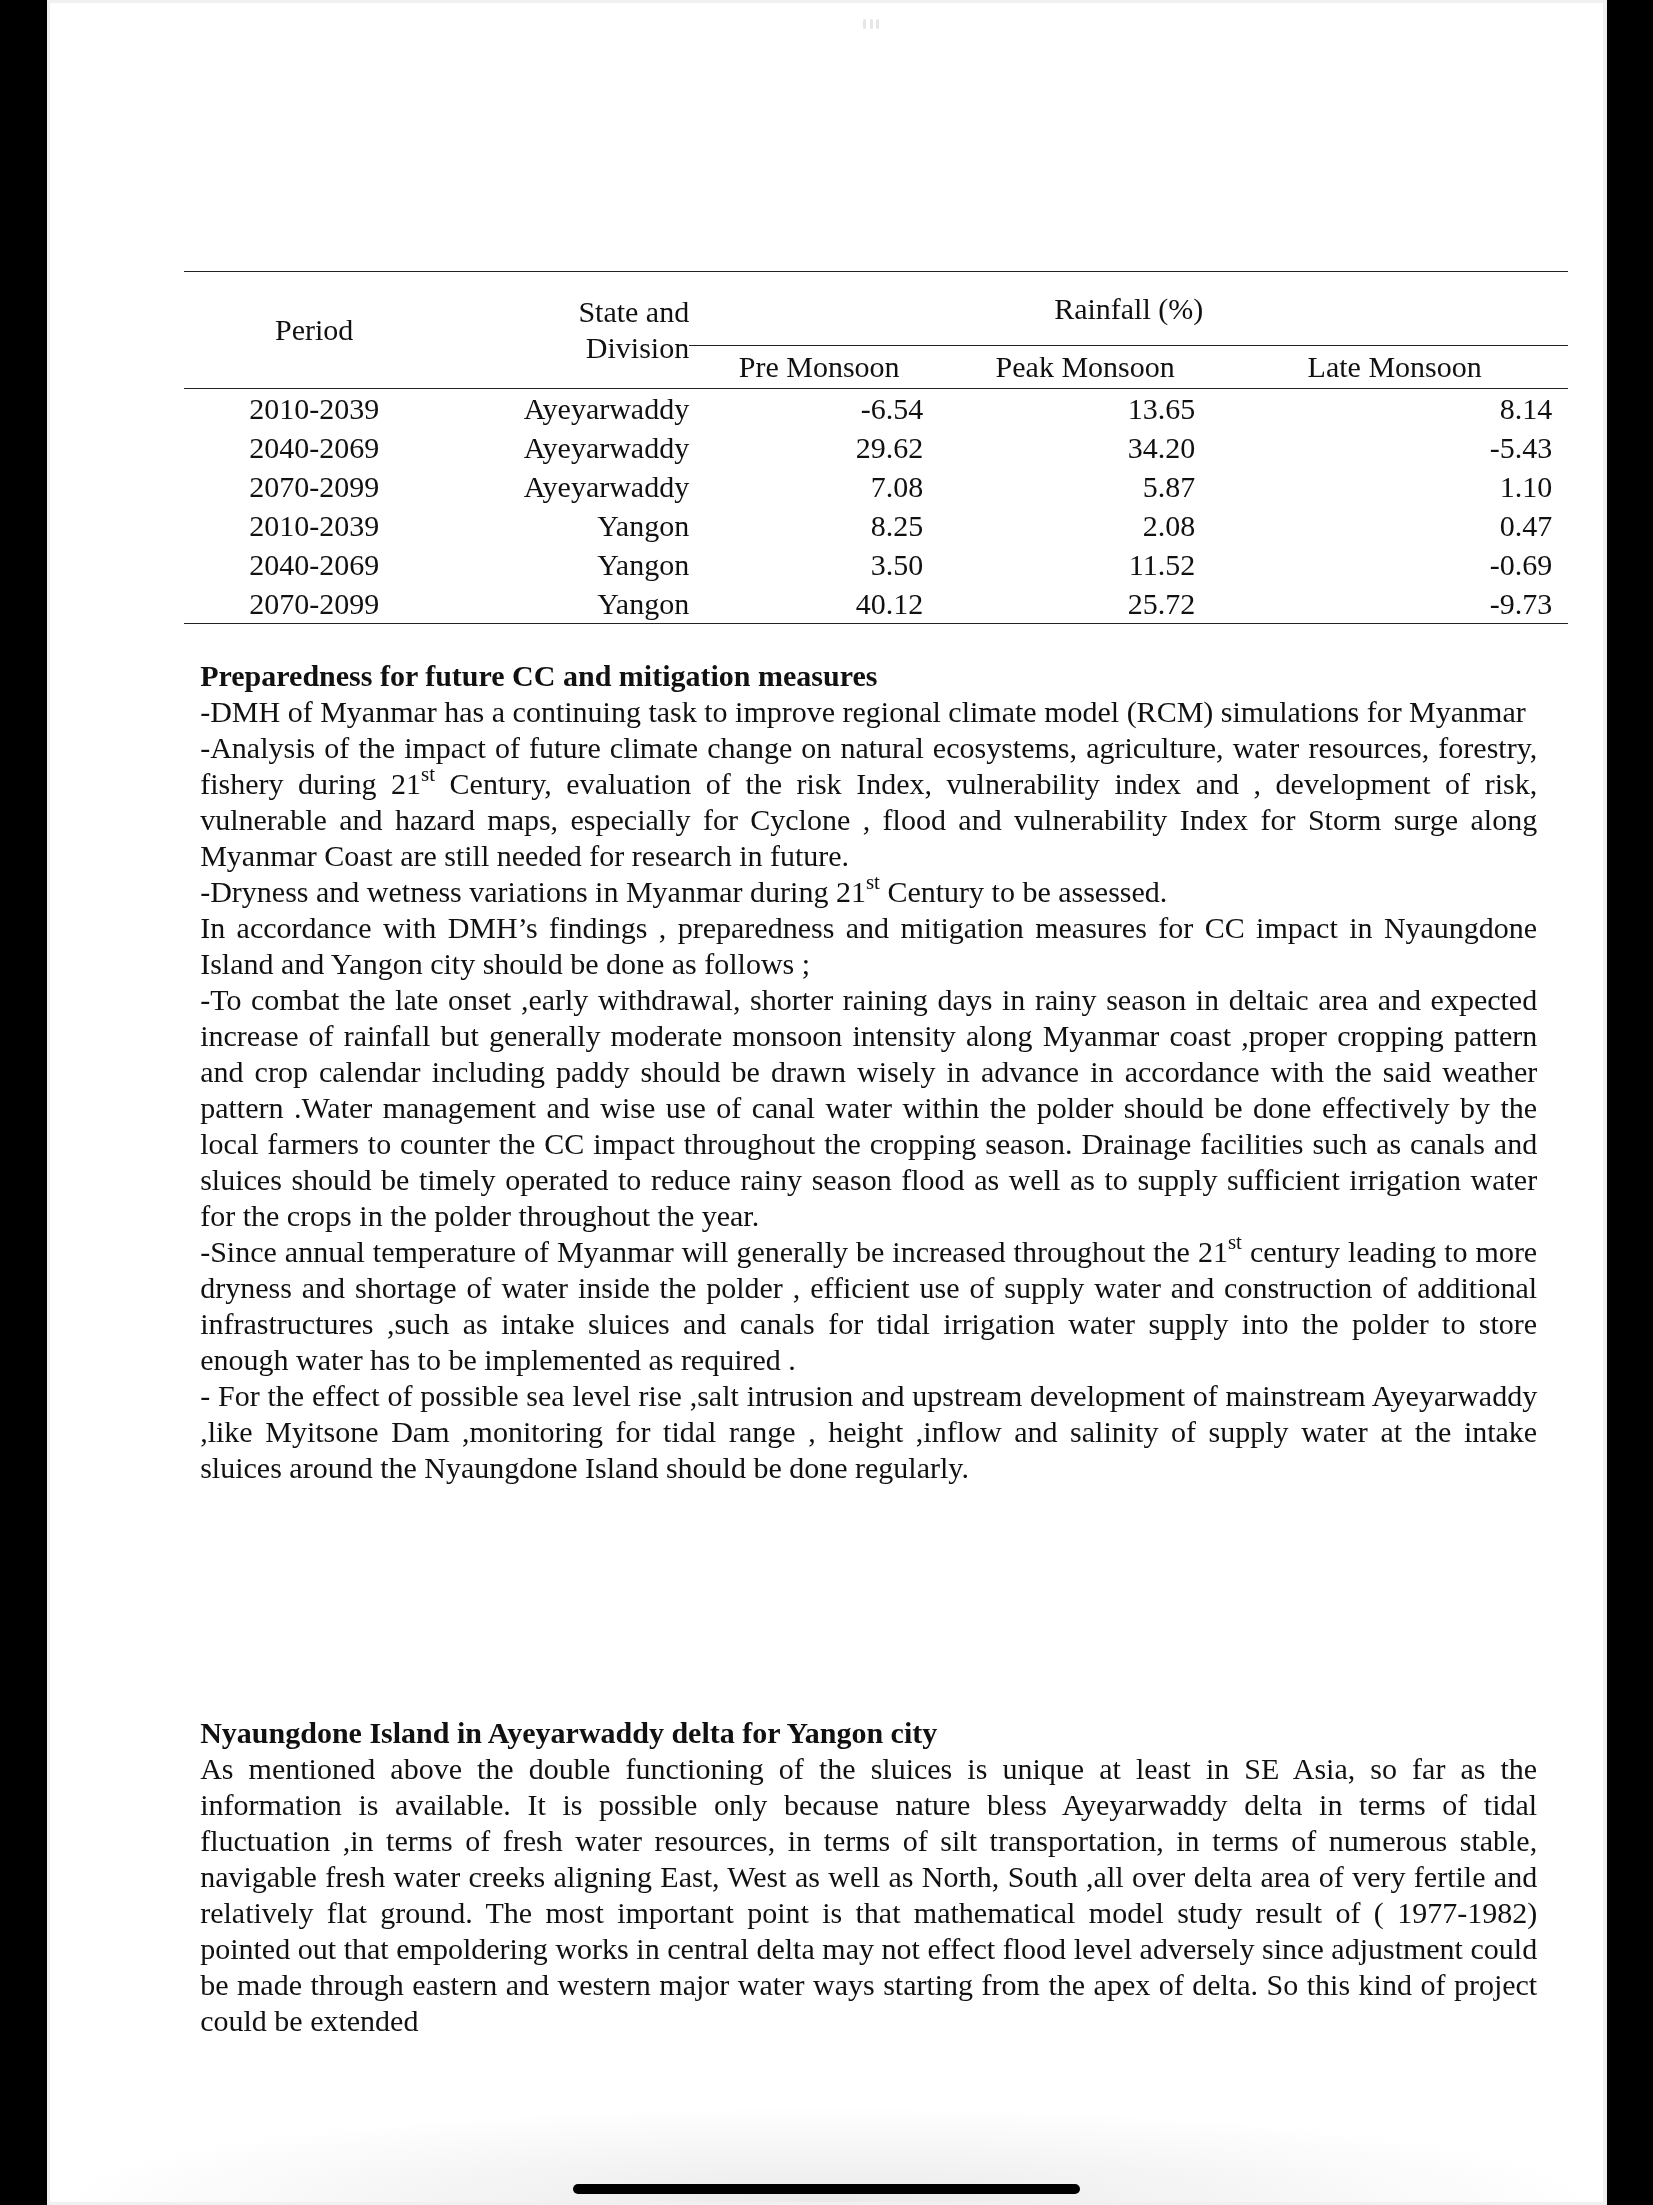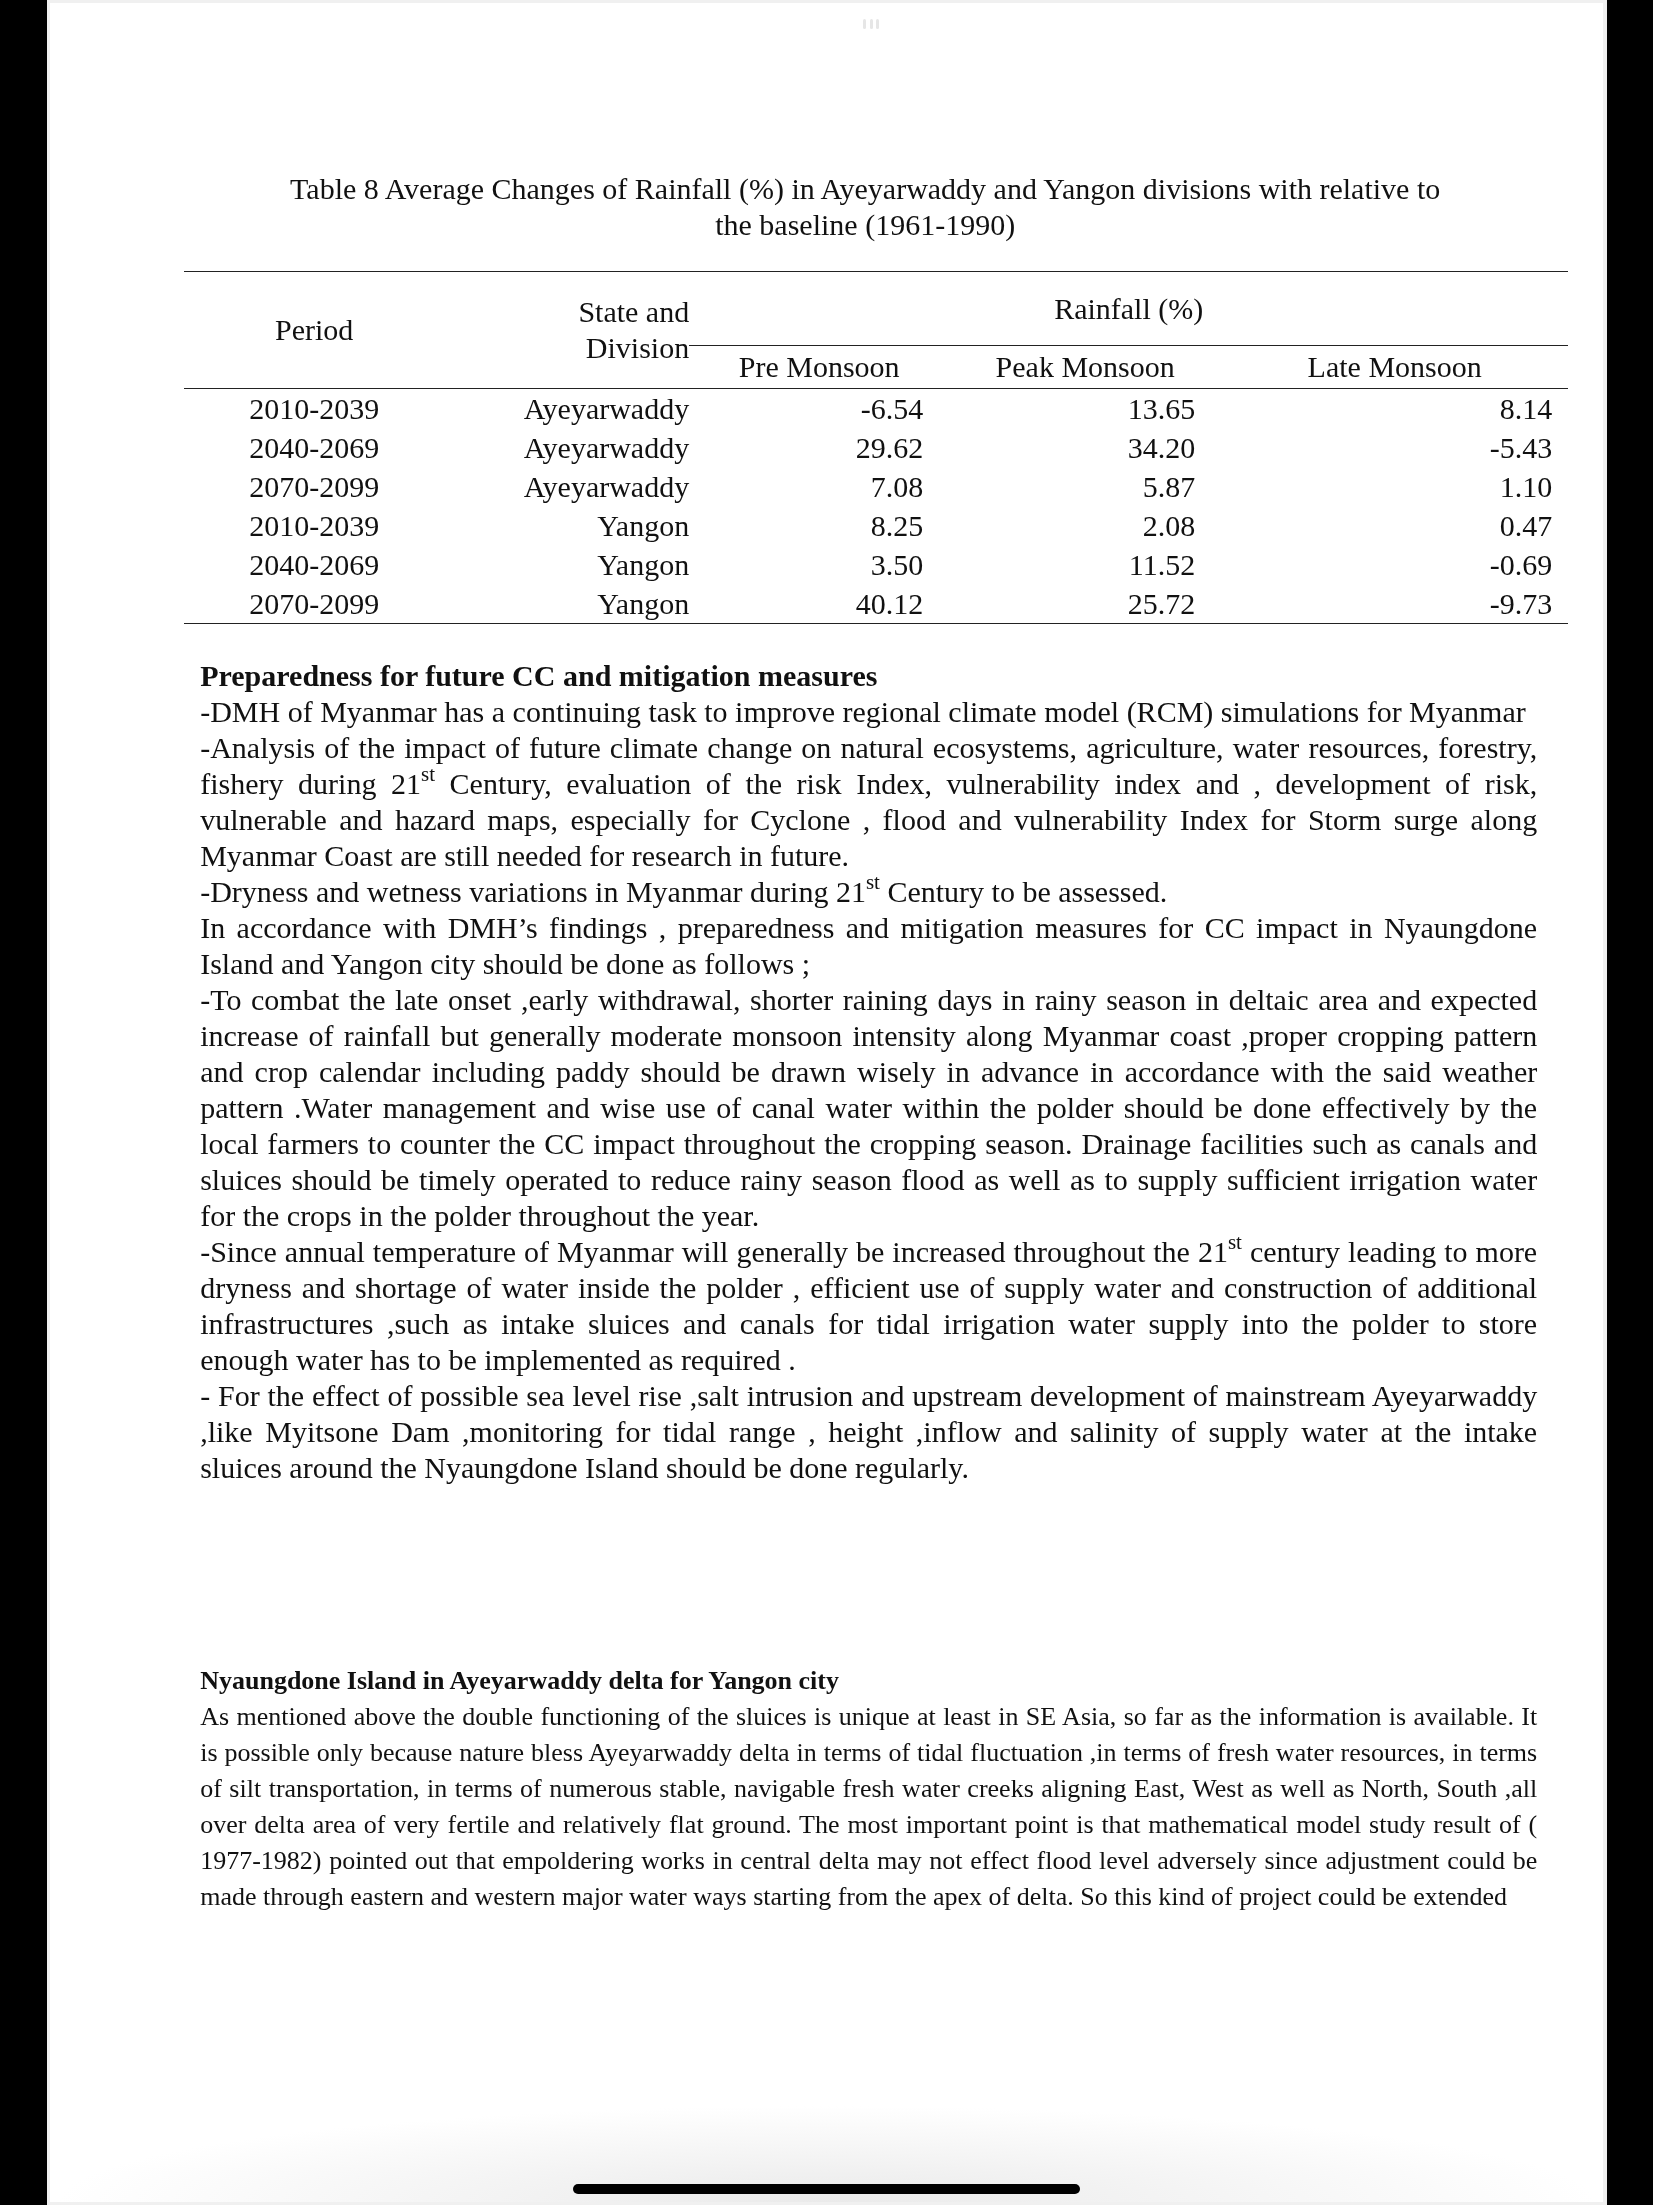--- a/index.html
+++ b/index.html
@@ -44,22 +44,22 @@
     .c-late { padding-right: 16px !important; }
     .body {
       position: absolute; left: 150px; width: 1337px; top: 655px;
       font-size: 30px; line-height: 36px; text-align: justify;
     }
     .body p { margin: 0; }
     .h-bold { font-weight: bold; }
     sup { font-size: 21px; line-height: 0; vertical-align: 13px; }
     .conclusion { position: absolute; left: 150px; top: 1632px; font-size: 30px; font-weight: bold; }
     .body2 {
-      position: absolute; left: 150px; width: 1337px; top: 1660px;
-      font-size: 26px; line-height: 36px; text-align: justify;
+      position: absolute; left: 150px; width: 1337px; top: 1712px;
+      font-size: 30px; line-height: 36px; text-align: justify;
     }
     .body2 p { margin: 0; }
     .bottom-fade {
       position: absolute; left: 0; right: 0; bottom: 0; height: 97px;
       background: radial-gradient(ellipse at 50% 100%, #eaeaea 0%, rgba(255,255,255,0) 70%);
     }
     .home-indicator {
       position: absolute; left: 526px; top: 2184px; width: 129px; height: 9.7px;
       width: 507px; background: #000; border-radius: 6.5px;
     }
@@ -68,24 +68,20 @@
 <body>
 
 <div class="page">
   <div class="sheet">
     <div class="grabber">
         <span></span>
         <span></span>
         <span></span>
       </div>
 
-    <div class="caption">
-      <div>Table 8 Average Changes of Rainfall (%) in Ayeyarwaddy and Yangon divisions with relative to</div>
-      <div>the baseline (1961-1990)</div>
-    </div>
 
     <table class="data">
       <thead>
         <tr class="t-top">
           <th class="hdr-period" rowspan="2">Period</th>
           <th class="hdr-state" rowspan="2">
             <div>State and</div>
             <div>Division</div>
           </th>
           <th class="hdr-rain" colspan="3" style="height:73px">Rainfall (%)</th>

